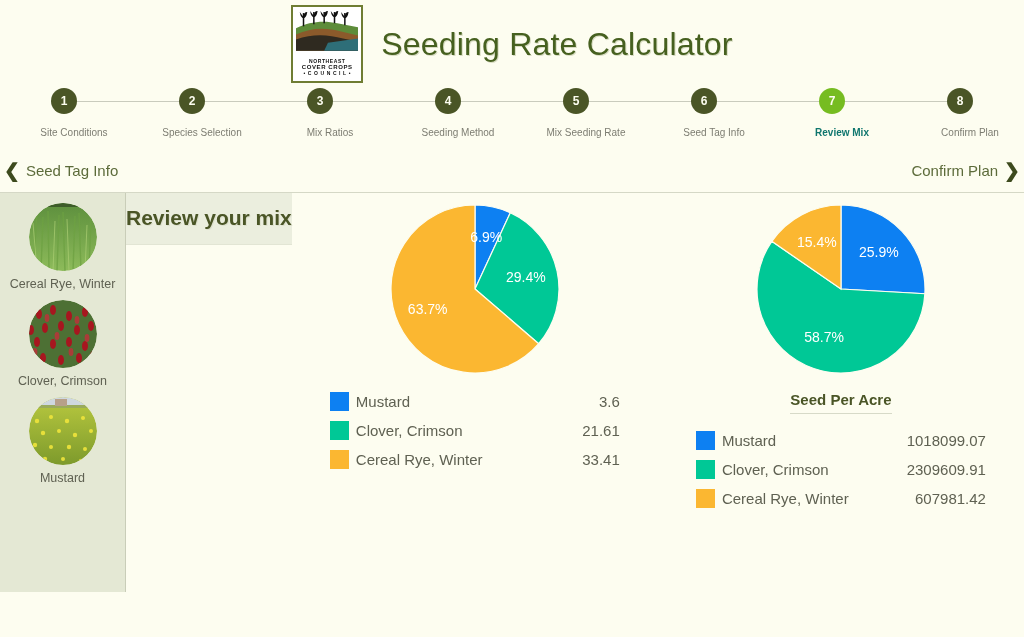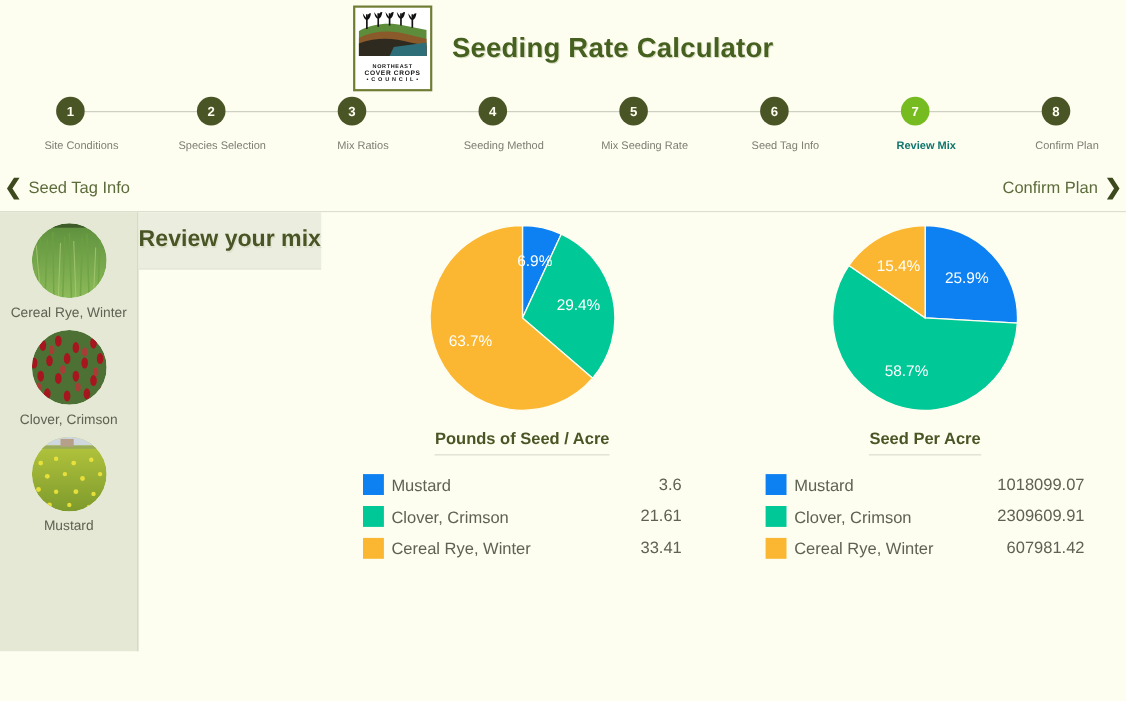--- a/index.html
+++ b/index.html
@@ -50,22 +50,22 @@
     font-weight: bold;
     color: #111;
     line-height: 1.15;
   }
   .logo-text div { letter-spacing: .6px; }
   .lt1 { font-size: 5px; }
   .lt2 { font-size: 6px; }
   .lt3 { font-size: 5px; }
 
   .app-title {
-    font-size: 25px;
-    font-weight: bold;
+    font-size: 32px;
+    font-weight: normal;
     color: #46601f;
     text-shadow: 1px 1px 0 #d8dcc2;
     letter-spacing: .2px;
   }
 
   
   .stepper {
     position: relative;
     display: flex;
     padding: 0 0 10px 0;
@@ -467,21 +467,20 @@
           <div class="pie-wrap">
             <svg width="172" height="172" viewBox="0 0 172 172">
               <path d="M 86 86 L 86 2 A 84 84 0 0 1 121.28720118659174 9.771308338546177 Z" fill="#0d80f2" stroke="#fdfdf0" stroke-width="1.2"></path>
               <path d="M 86 86 L 121.28720118659174 9.771308338546177 A 84 84 0 0 1 149.70240088425263 140.7540329252738 Z" fill="#00c896" stroke="#fdfdf0" stroke-width="1.2"></path>
               <path d="M 86 86 L 149.70240088425263 140.7540329252738 A 84 84 0 1 1 85.99999999999999 2 Z" fill="#fbb731" stroke="#fdfdf0" stroke-width="1.2"></path>
               <text class="pie-label" x="97.2" y="35.1">6.9%</text>
               <text class="pie-label" x="136.9" y="75.0">29.4%</text>
               <text class="pie-label" x="38.7" y="107.7">63.7%</text>
             </svg>
           </div>
-          <div class="legend-title">Pounds of Seed / Acre</div>
           <table class="legend-table">
             <tbody>
               <tr>
                 <td><span class="sw" style="background:#0d80f2"></span><span>Mustard</span></td>
                 <td class="val">3.6</td>
               </tr>
               <tr>
                 <td><span class="sw" style="background:#00c896"></span><span>Clover, Crimson</span></td>
                 <td class="val">21.61</td>
               </tr>

